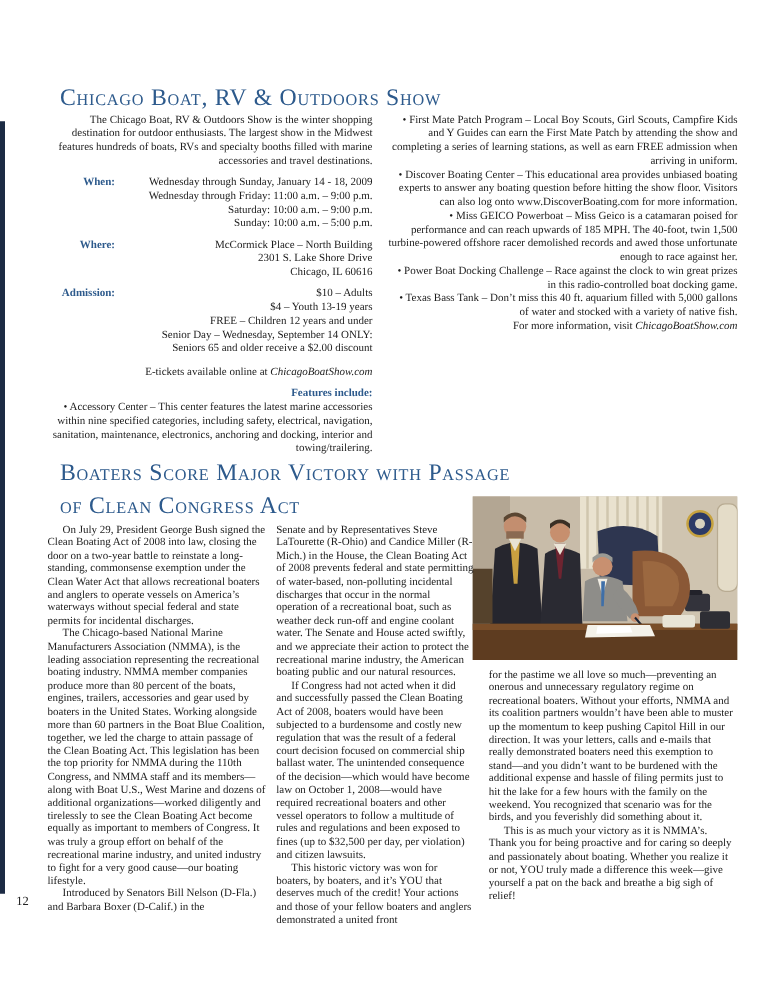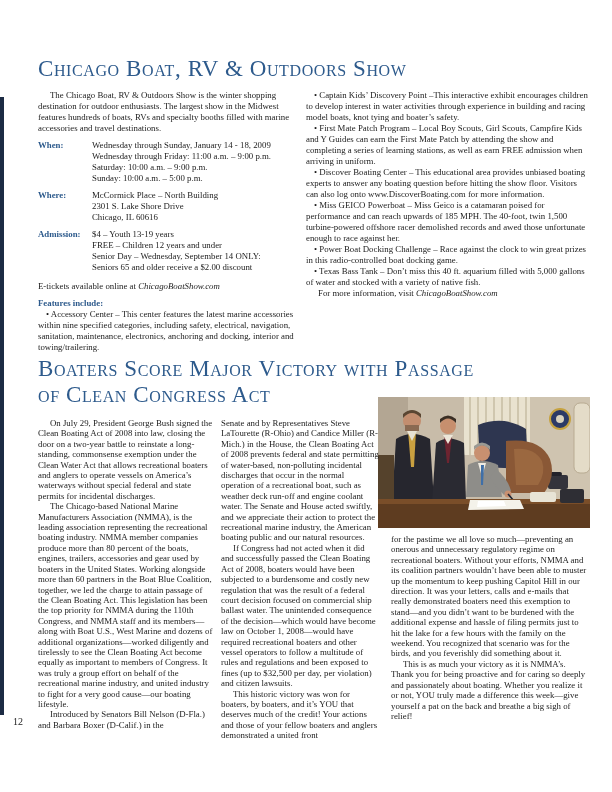--- a/index.html
+++ b/index.html
@@ -3,27 +3,27 @@
 <meta charset="utf-8">
 <style>
   html,body { margin:0; padding:0; background:#ffffff; }
   .page {
     position:relative; width:612px; height:792px; background:#ffffff;
     font-family:"Liberation Serif", serif; color:#1c1c1c; overflow:hidden;
   }
   .edge-bar { position:absolute; left:0; top:97px; width:4px; height:618px; background:#1c2b44; }
 
   h1.article-title {
-    margin:0; font-weight:normal; font-variant:small-caps;
-    color:#2d5a8c; font-size:23px; line-height:26px; letter-spacing:0.6px; white-space:nowrap;
+    margin:10px; font-weight:normal; font-variant:small-caps;
+    color:#2d5a8c; font-size:19px; line-height:26px; letter-spacing:0.6px; white-space:nowrap;
   }
   .a1-title { position:absolute; left:38px; top:56px; }
   .a2-title { position:absolute; left:38px; top:356px; }
 
-  .col { position:absolute; font-size:8.8px; line-height:11px; text-align:left; }
+  .col { position:absolute; font-size:8.8px; line-height:11px; text-align:right; }
   .a1-left  { left:38px;  top:90px; width:260px; }
   .a1-right { left:306px; top:90px; width:284px; }
 
   .a2-col { position:absolute; font-size:8.8px; line-height:10.4px; }
   .a2-col1 { left:38px;  top:418px; width:176px; }
   .a2-col2 { left:221px; top:418px; width:158px; }
   .a2-col3 { left:391px; top:534px; width:197px; }
 
   p.para { margin:0; text-indent:12px; }
   p.para.cont { text-indent:0; }
@@ -72,20 +72,21 @@
 
           <div class="info-line">McCormick Place – North Building</div>
             <div class="info-line">2301 S. Lake Shore Drive</div>
             <div class="info-line">Chicago, IL  60616</div>
           </div>
         </div>
         <div class="info-row">
           <span class="info-label">Admission:</span>
           <div class="info-lines">
 
+          <div class="info-line">$10 – Adults</div>
             <div class="info-line">$4 – Youth 13-19 years</div>
             <div class="info-line">FREE – Children 12 years and under</div>
             <div class="info-line">Senior Day – Wednesday, September 14 ONLY:</div>
             <div class="info-line">Seniors 65 and older receive a $2.00 discount</div>
           </div>
         </div>
       </div>
 
     <div class="etickets"><span>E-tickets available online at </span><span class="site-italic">ChicagoBoatShow.com</span></div>
 
@@ -93,21 +94,20 @@
 
     <div>
 
     <p class="bullet">• Accessory Center – This center features the latest marine accessories within nine specified categories, including safety, electrical, navigation, sanitation, maintenance, electronics, anchoring and docking, interior and towing/trailering.</p>
       </div>
   </div>
 
   <div class="col a1-right">
     <div>
 
-    <p class="bullet">• Captain Kids’ Discovery Point –This interactive exhibit encourages children to develop interest in water activities through experience in building and racing model boats, knot tying and boater’s safety.</p>
         <p class="bullet">• First Mate Patch Program – Local Boy Scouts, Girl Scouts, Campfire Kids and Y Guides can earn the First Mate Patch by attending the show and completing a series of learning stations, as well as earn FREE admission when arriving in uniform.</p>
         <p class="bullet">• Discover Boating Center – This educational area provides unbiased boating experts to answer any boating question before hitting the show floor. Visitors can also log onto www.DiscoverBoating.com for more information.</p>
         <p class="bullet">• Miss GEICO Powerboat – Miss Geico is a catamaran poised for performance and can reach upwards of 185 MPH. The 40-foot, twin 1,500 turbine-powered offshore racer demolished records and awed those unfortunate enough to race against her.</p>
         <p class="bullet">• Power Boat Docking Challenge – Race against the clock to win great prizes in this radio-controlled boat docking game.</p>
         <p class="bullet">• Texas Bass Tank – Don’t miss this 40 ft. aquarium filled with 5,000 gallons of water and stocked with a variety of native fish.</p>
       </div>
     <div class="more-info"><span>For more information, visit </span><span class="site-italic">ChicagoBoatShow.com</span></div>
   </div>
 
   <h1 class="article-title a2-title">

